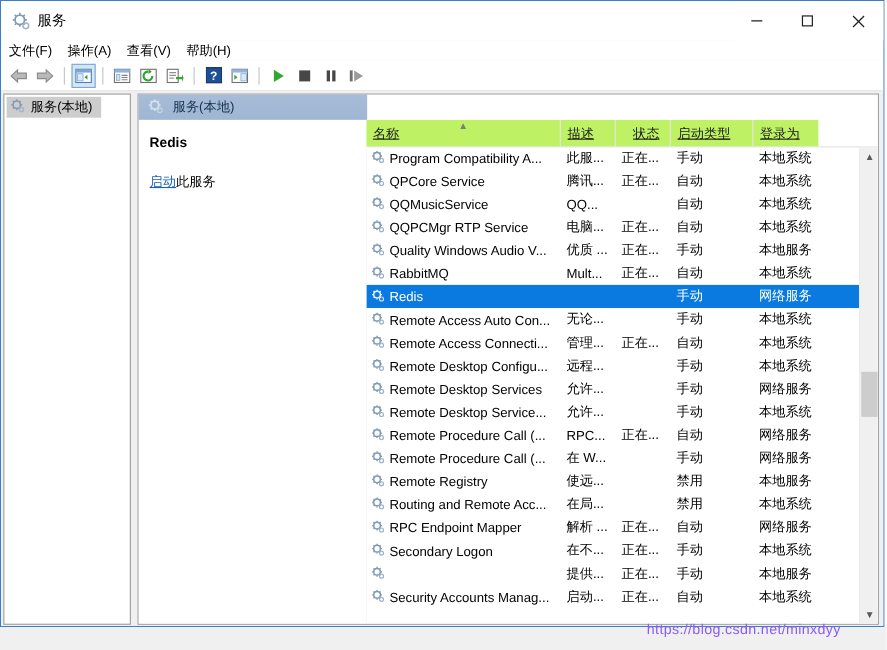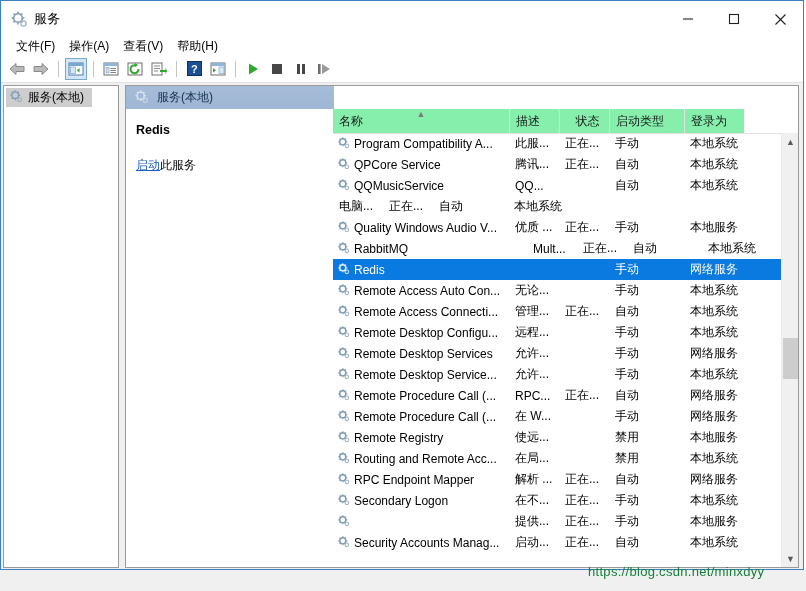--- a/index.html
+++ b/index.html
@@ -65,21 +65,21 @@
   .win-btn svg { display: block; }
 
   
   #menubar {
     position: absolute;
     left: 0; top: 36px; right: 0;
     height: 18px;
     background: #ffffff;
     display: flex;
     align-items: center;
-    padding-left: 10px;
+    padding-left: 2px;
   }
   .menu-item {
     font-size: 12px;
     color: #000;
     padding: 1px 9px 1px 5px;
     white-space: nowrap;
   }
 
   
   #toolbar {
@@ -226,22 +226,23 @@
     align-items: stretch;
   }
   .col {
     position: relative;
     display: flex;
     align-items: center;
     font-size: 12px;
     color: #1a1a1a;
     padding-left: 6px;
     box-sizing: border-box;
-    background: #86efac;
+    background: #bef264;
     white-space: nowrap;
+    text-decoration: underline;
   }
   .col + .col { border-left: 1px solid #e2e2e2; }
   .col .sort-caret {
     position: absolute;
     left: 50%;
     top: 1px;
     transform: translateX(-50%);
     font-size: 9px;
     color: #7b7b7b;
     line-height: 9px;
@@ -356,21 +357,21 @@
     height: 21px;
     background: #f0f0f0;
   }
 
   
   #watermark {
     position: absolute;
     left: 588px;
     top: 564px;
     font-size: 13px;
-    color: #15803d;
+    color: #8b5cf6;
     letter-spacing: .3px;
     white-space: nowrap;
     font-family: "Liberation Sans", sans-serif;
   }
 </style>
 </head>
 <body>
 
 <div id="window">
 
@@ -645,20 +646,37 @@
                     <circle cx="13.6" cy="13.6" r="2.5" fill="none" stroke="#9fb3c6" stroke-width="1.5"></circle>
                   </svg></span>
                 <span class="txt">QQMusicService</span>
               </div>
               <div class="cell" style="width: 50px;">QQ...</div>
               <div class="cell" style="width: 50px;"></div>
               <div class="cell" style="width: 75px;">自动</div>
               <div class="cell" style="width: 60px;">本地系统</div>
             </div>
             <div class="row">
+              <div class="cell name" style="width: 176px;">
+                <span><svg width="13" height="13" viewBox="0 0 18 18">
+                    <circle cx="8" cy="8" r="4.2" fill="none" stroke="#7f9ab5" stroke-width="1.9"></circle>
+                    <g stroke="#7f9ab5" stroke-width="1.7">
+                      <line x1="8" y1="1.8" x2="8" y2="3.3"></line>
+                      <line x1="8" y1="12.7" x2="8" y2="14.2"></line>
+                      <line x1="1.8" y1="8" x2="3.3" y2="8"></line>
+                      <line x1="12.7" y1="8" x2="14.2" y2="8"></line>
+                      <line x1="3.6" y1="3.6" x2="4.7" y2="4.7"></line>
+                      <line x1="11.3" y1="11.3" x2="12.4" y2="12.4"></line>
+                      <line x1="12.4" y1="3.6" x2="11.3" y2="4.7"></line>
+                      <line x1="4.7" y1="11.3" x2="3.6" y2="12.4"></line>
+                    </g>
+                    <circle cx="13.6" cy="13.6" r="2.5" fill="none" stroke="#9fb3c6" stroke-width="1.5"></circle>
+                  </svg></span>
+                <span class="txt">QQPCMgr RTP Service</span>
+              </div>
               <div class="cell" style="width: 50px;">电脑...</div>
               <div class="cell" style="width: 50px;">正在...</div>
               <div class="cell" style="width: 75px;">自动</div>
               <div class="cell" style="width: 60px;">本地系统</div>
             </div>
             <div class="row">
               <div class="cell name" style="width: 176px;">
                 <span><svg width="13" height="13" viewBox="0 0 18 18">
                     <circle cx="8" cy="8" r="4.2" fill="none" stroke="#7f9ab5" stroke-width="1.9"></circle>
                     <g stroke="#7f9ab5" stroke-width="1.7">
@@ -691,21 +709,21 @@
                       <line x1="12.7" y1="8" x2="14.2" y2="8"></line>
                       <line x1="3.6" y1="3.6" x2="4.7" y2="4.7"></line>
                       <line x1="11.3" y1="11.3" x2="12.4" y2="12.4"></line>
                       <line x1="12.4" y1="3.6" x2="11.3" y2="4.7"></line>
                       <line x1="4.7" y1="11.3" x2="3.6" y2="12.4"></line>
                     </g>
                     <circle cx="13.6" cy="13.6" r="2.5" fill="none" stroke="#9fb3c6" stroke-width="1.5"></circle>
                   </svg></span>
                 <span class="txt">RabbitMQ</span>
               </div>
-              <div class="cell" style="width: 50px; margin-left: 18px;">Mult...</div>
+              <div class="cell" style="width: 50px;">Mult...</div>
               <div class="cell" style="width: 50px;">正在...</div>
               <div class="cell" style="width: 75px;">自动</div>
               <div class="cell" style="width: 60px;">本地系统</div>
             </div>
             <div class="row selected">
               <div class="cell name" style="width: 176px;">
                 <span><svg width="13" height="13" viewBox="0 0 18 18">
                     <circle cx="8" cy="8" r="4.2" fill="none" stroke="#e8f1fb" stroke-width="1.9"></circle>
                     <g stroke="#e8f1fb" stroke-width="1.7">
                       <line x1="8" y1="1.8" x2="8" y2="3.3"></line>

